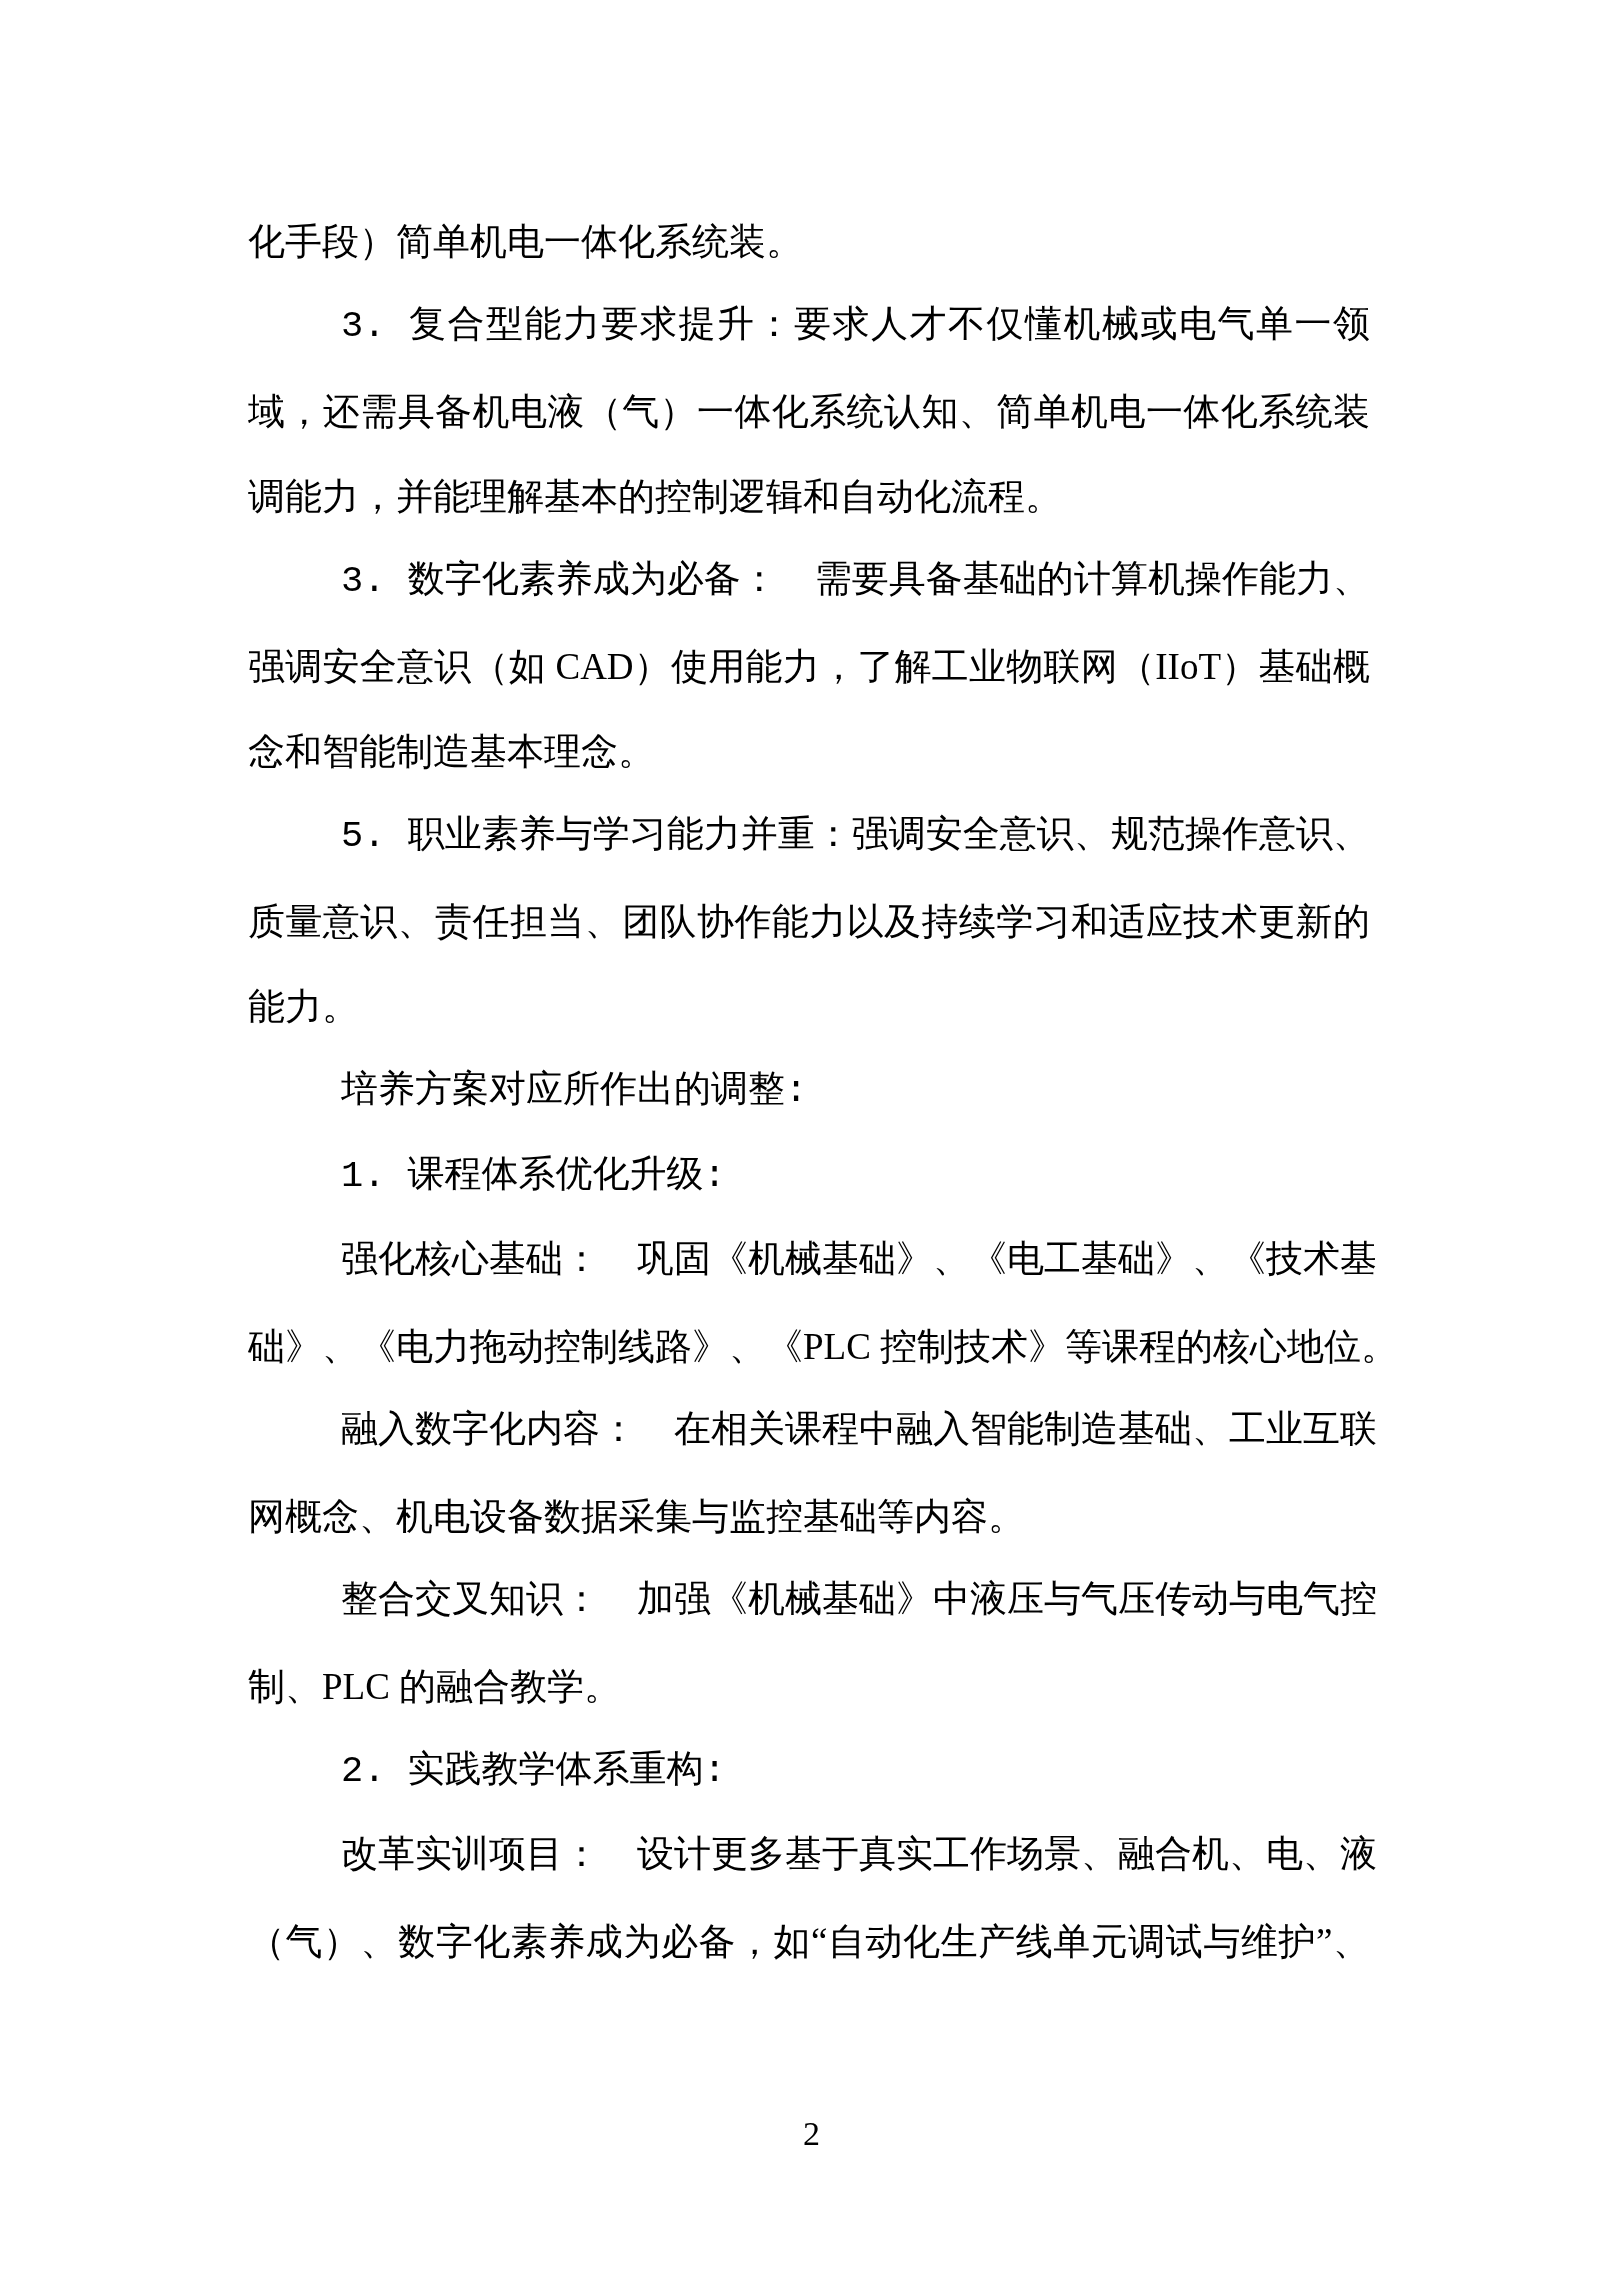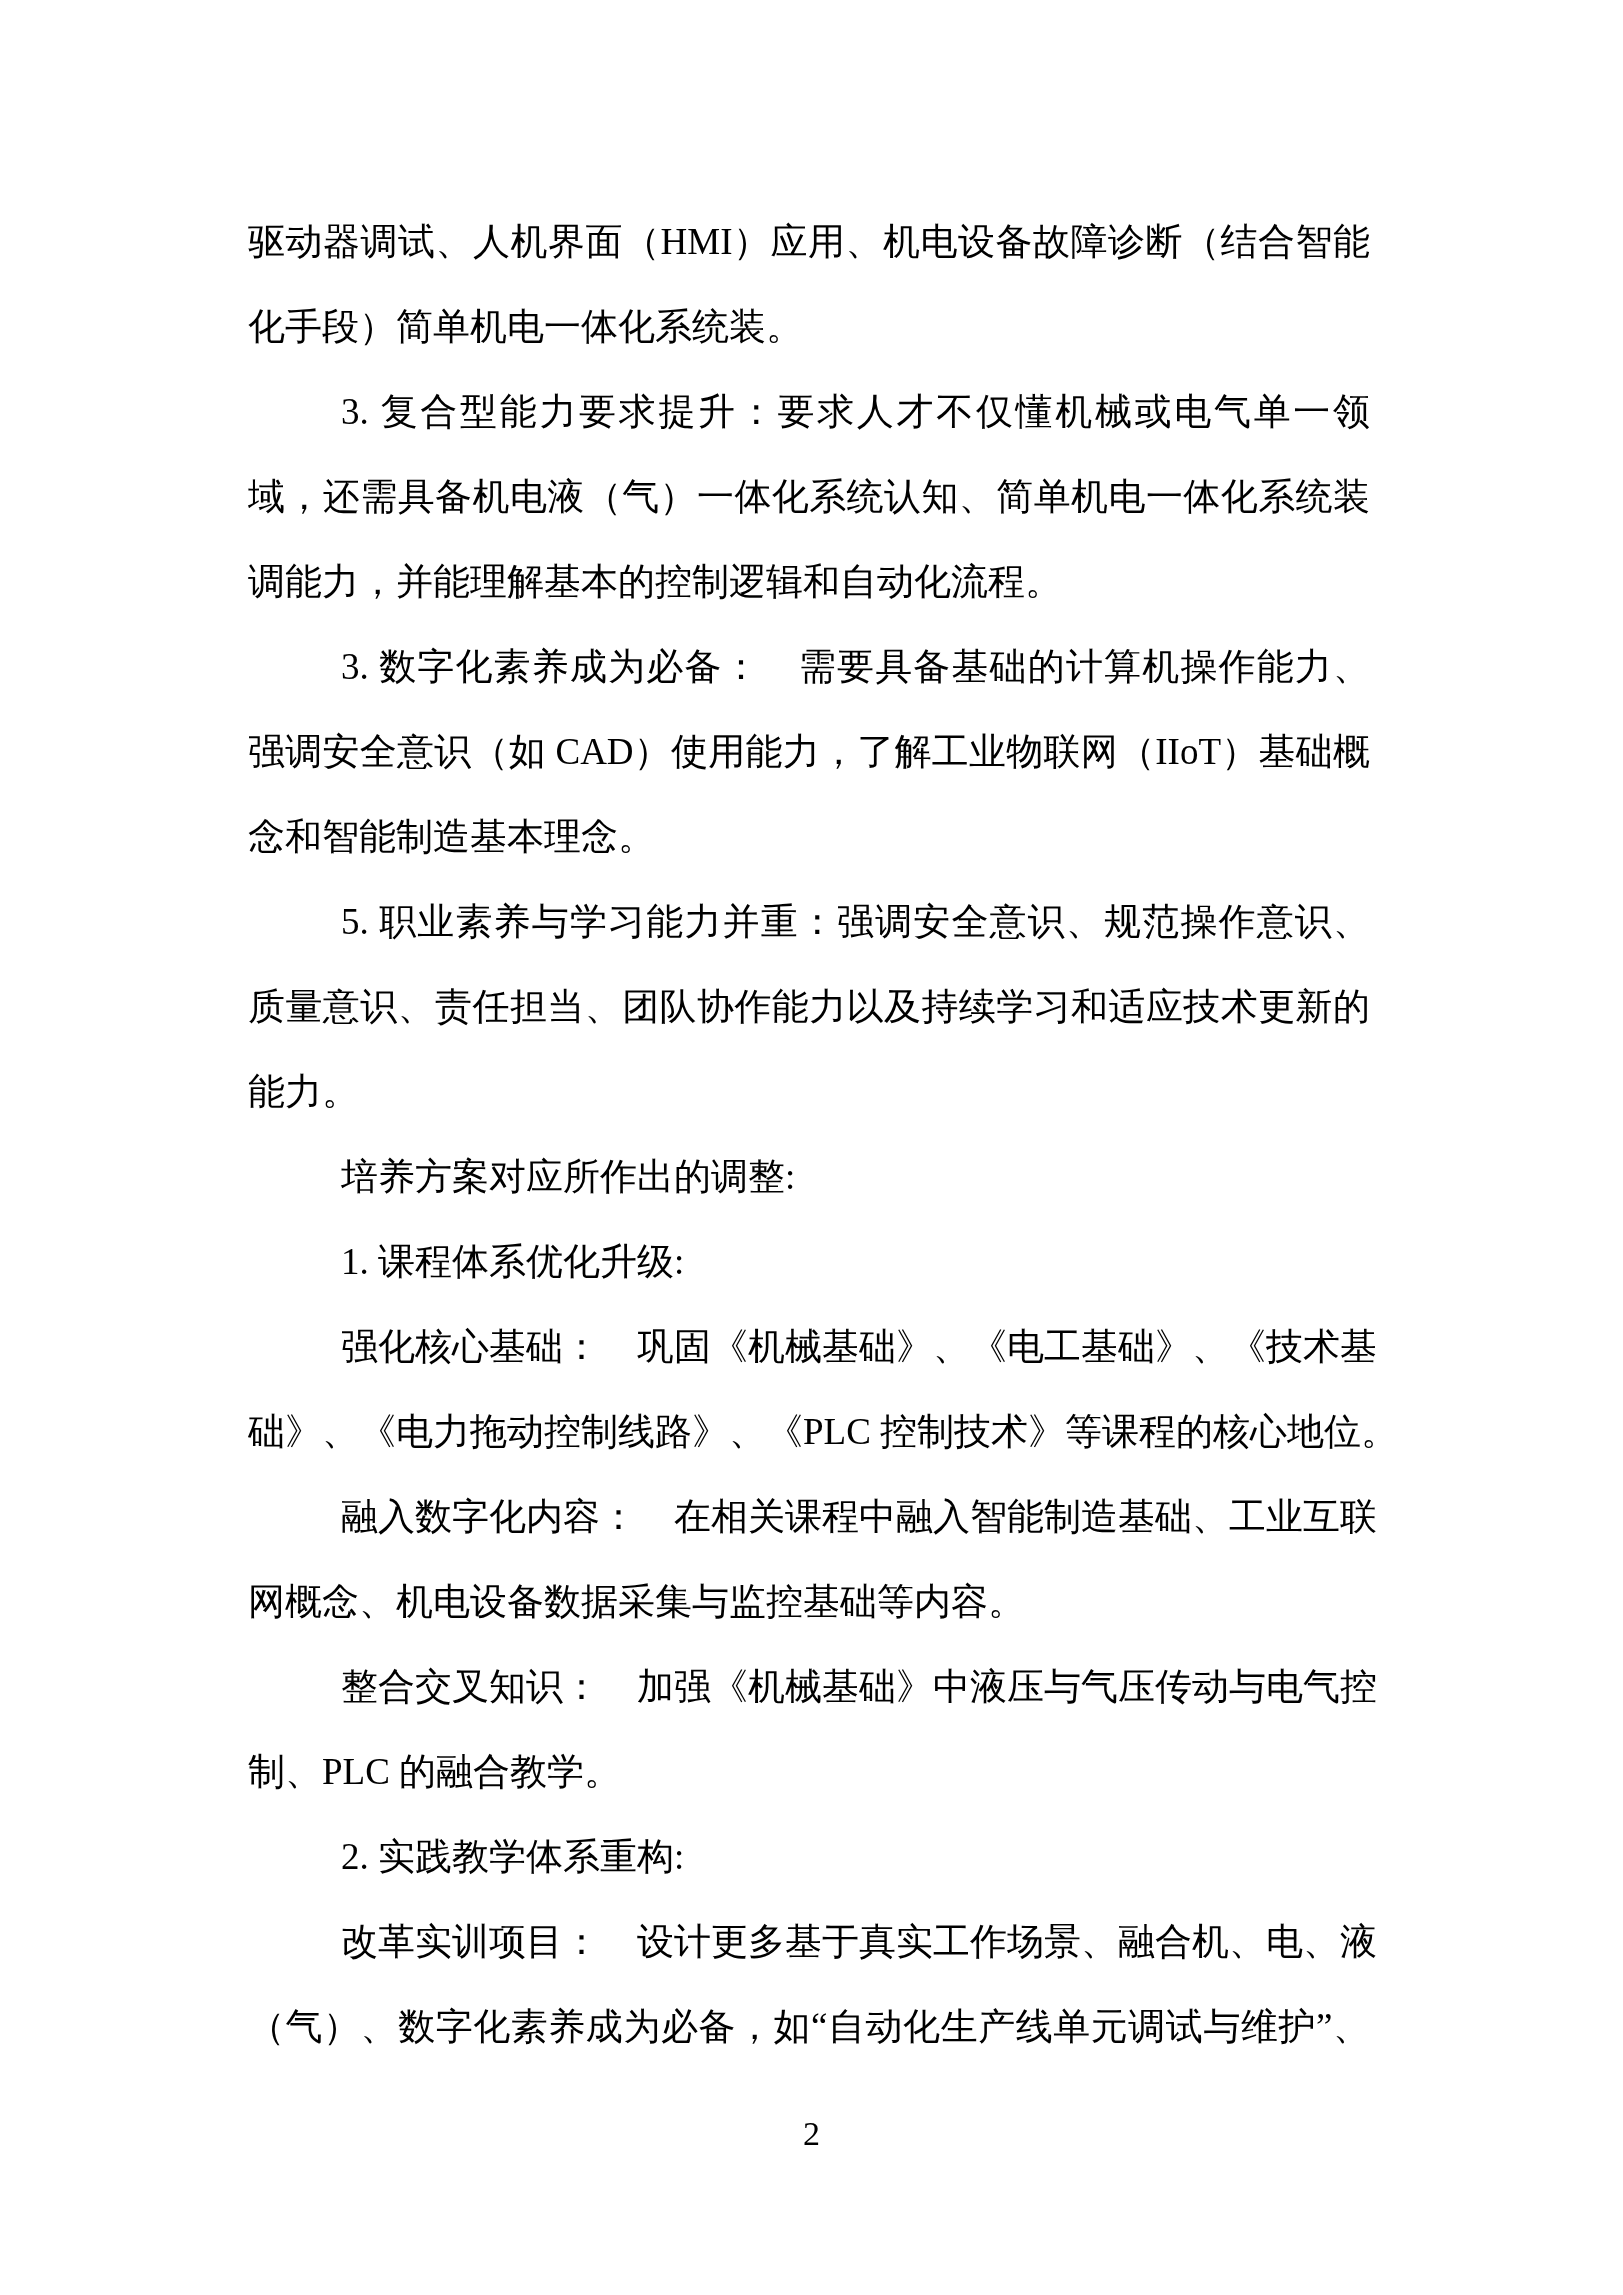--- a/index.html
+++ b/index.html
@@ -27,37 +27,37 @@
   .line {
     height: 85px;
     white-space: nowrap;
   }
   .line.justify {
     text-align: justify;
     text-align-last: justify;
   }
   .line.indent {
     text-indent: 93px;
+    font-family: Liberation Mono, monospace;
   }
   .page-footer {
     position: absolute;
     top: 2108px;
     left: 0;
     width: 100%;
     text-align: center;
     font-size: 34px;
     line-height: 51px;
   }
 </style>
 </head>
 <body>
 
 <div class="page">
   <div class="text-block">
-      <div class="line justify">驱动器调试、人机界面（HMI）应用、机电设备故障诊断（结合智能</div>
       <div class="line">化手段）简单机电一体化系统装。</div>
       <div class="line indent justify">3. 复合型能力要求提升：要求人才不仅懂机械或电气单一领</div>
       <div class="line justify">域，还需具备机电液（气）一体化系统认知、简单机电一体化系统装</div>
       <div class="line">调能力，并能理解基本的控制逻辑和自动化流程。</div>
       <div class="line indent justify">3. 数字化素养成为必备：　需要具备基础的计算机操作能力、</div>
       <div class="line justify">强调安全意识（如 CAD）使用能力，了解工业物联网（IIoT）基础概</div>
       <div class="line">念和智能制造基本理念。</div>
       <div class="line indent justify">5. 职业素养与学习能力并重：强调安全意识、规范操作意识、</div>
       <div class="line justify">质量意识、责任担当、团队协作能力以及持续学习和适应技术更新的</div>
       <div class="line">能力。</div>

